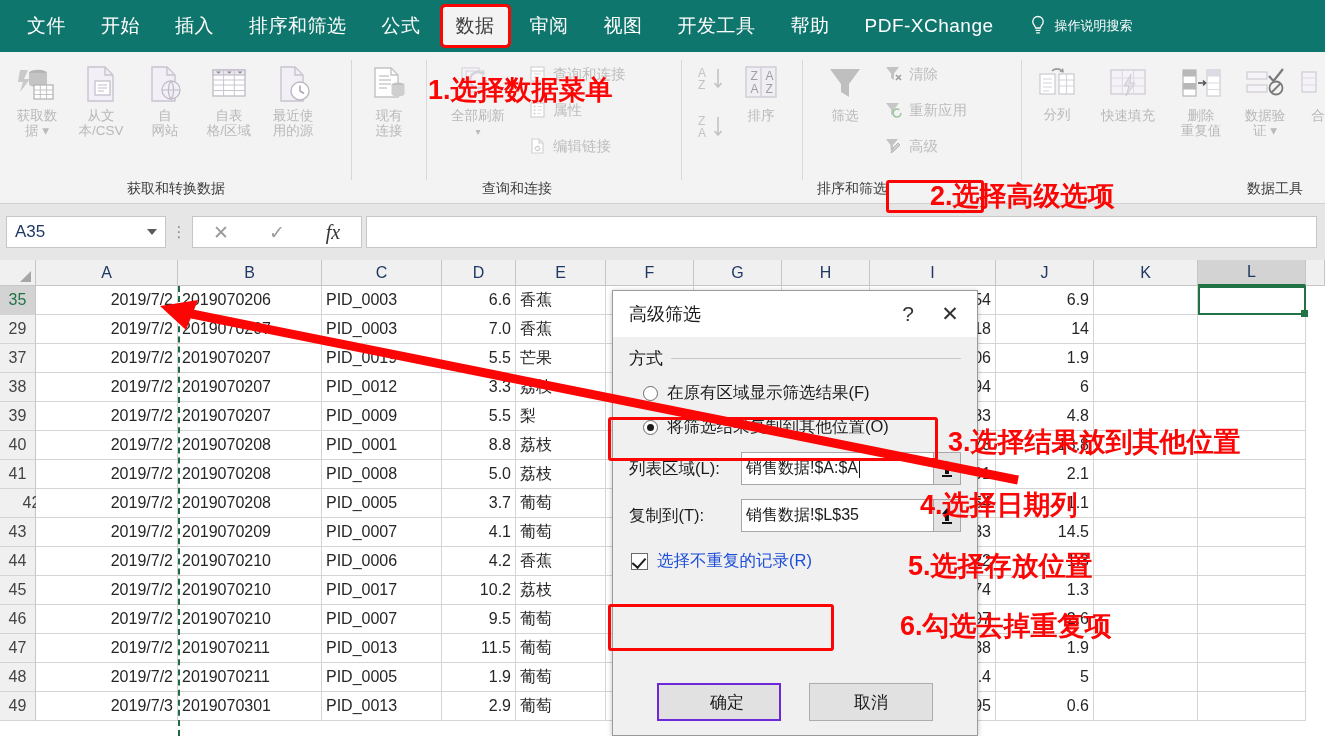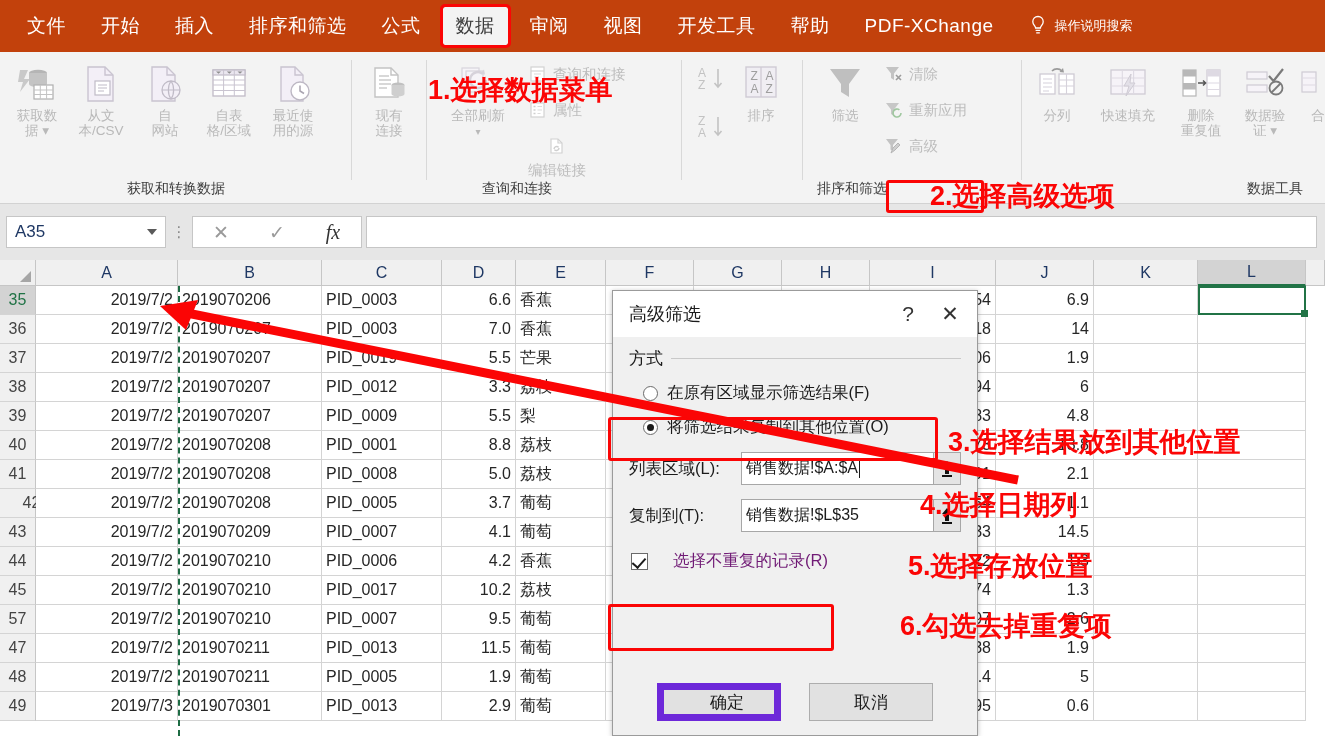--- a/index.html
+++ b/index.html
@@ -5,21 +5,21 @@
   * { box-sizing: border-box; margin:0; padding:0; }
   html,body{ width:1325px; height:736px; overflow:hidden; }
   body{
     font-family:"Liberation Sans","DejaVu Sans",sans-serif;
     background:#ffffff; position:relative; font-size:13px; color:#262626;
   }
 
   
   #ribbon-tabs{
     position:absolute; left:0; top:0; width:1325px; height:52px;
-    background:#c2410c; display:flex; align-items:center; padding-left:14px;
+    background:#0f766e; display:flex; align-items:center; padding-left:14px;
   }
   .tab{
     color:#ffffff; font-size:19px; padding:4px 13px; margin-right:9px;
     white-space:nowrap; letter-spacing:.5px;
   }
   .tab.active{
     background:#f3f3f3; color:#3b3b3b; border-radius:2px;
     outline:3px solid #fb0505; position:relative; z-index:4;
     padding:6px 13px;
   }
@@ -168,38 +168,38 @@
     display:flex; align-items:center; padding:0 4px; font-size:16px; color:#1b1b1b;
     position:relative;
   }
   .fld-in .txtcaret{
     display:inline-block; width:1px; height:19px; background:#1b1b1b; margin-left:1px;
   }
   .picker{
     width:27px; height:33px; background:#e4e4e4; border:1px solid #a7a7a7; border-left:none;
     display:flex; align-items:center; justify-content:center; flex:none;
   }
-  .cb-row{ display:flex; align-items:center; gap:25px; margin:18px 0 0 2px; font-size:16.5px; color:#701a75; }
+  .cb-row{ display:flex; align-items:center; gap:9px; margin:18px 0 0 2px; font-size:16.5px; color:#1d4ed8; }
   .cbox{
     width:17px; height:17px; border:1px solid #6a6a6a; background:#fff; flex:none;
     position:relative;
   }
   .cbox.on:after{
     content:""; position:absolute; left:3px; top:1px; width:6px; height:11px;
     border:solid #1b1b1b; border-width:0 2px 2px 0; transform:rotate(42deg);
   }
   #dlg-buttons{
     position:absolute; left:0; bottom:14px; width:100%;
     display:flex; justify-content:center; gap:28px;
   }
   .dbtn{
     width:124px; height:38px; background:#e1e1e1; border:1px solid #adadad;
     display:flex; align-items:center; justify-content:center; font-size:17px; color:#1b1b1b;
   }
-  .dbtn.primary{ border:7px solid #6d28d9;padding-left:16px; }
+  .dbtn.primary{ border:2px solid #6d28d9;padding-left:16px; }
 </style>
 </head>
 <body>
 
 <div id="ribbon-tabs">
   <div class="tab">文件</div>
   <div class="tab">开始</div>
   <div class="tab">插入</div>
   <div class="tab">排序和筛选</div>
   <div class="tab">公式</div>
@@ -321,21 +321,21 @@
     <div class="btn-sm" style="left:176px;top:48px;">
       <span class="ic">
         <svg width="18" height="18" viewBox="0 0 18 18">
             <rect x="2" y="2" width="13" height="14" fill="#fff" stroke="#d2d2d2" stroke-width="1.2"></rect>
             <path d="M4.5 5.5h2M4.5 9h2M4.5 12.5h2" stroke="#cfcfcf" stroke-width="1.4"></path>
             <path d="M8.5 5.5h4.5M8.5 9h4.5M8.5 12.5h3" stroke="#dcdcdc" stroke-width="1.2"></path>
           </svg>
       </span>
       <span>属性</span>
     </div>
-    <div class="btn-sm" style="left:176px;top:84px;flex-direction:column;">
+    <div class="btn-sm" style="left:176px;top:84px;">
       <span class="ic">
         <svg width="18" height="18" viewBox="0 0 18 18">
             <path d="M3 2h7l4 4v10H3z" fill="#fff" stroke="#d2d2d2" stroke-width="1.2"></path>
             <path d="M10 2v4h4" fill="none" stroke="#d2d2d2" stroke-width="1.2"></path>
             <path d="M6 12a2.6 2.6 0 0 1 4.6-1.6" fill="none" stroke="#cfcfcf" stroke-width="1.4"></path>
             <path d="M11 11a2.6 2.6 0 0 1-4.6 1.6" fill="none" stroke="#cfcfcf" stroke-width="1.4"></path>
           </svg>
       </span>
       <span>编辑链接</span>
     </div>
@@ -405,21 +405,21 @@
             <path d="M7 17l2-5 5-5 2 2-5 5z" fill="#cfcfcf" stroke="#b5b5b5" stroke-width="1"></path>
           </svg>
       </span>
       <span>高级</span>
     </div>
     <div class="grp-title">排序和筛选</div>
     <div class="grp-sep" style="right:0;"></div>
   </div>
 
   <div class="grp" style="left:1022px;width:303px;">
-    <div class="btn-big" style="left:4px;">
+    <div class="btn-big" style="left:4px;font-family:Liberation Mono, monospace;">
       <div class="ic">
         <svg width="44" height="40" viewBox="0 0 44 40">
           <rect x="5" y="10" width="15" height="20" fill="#fff" stroke="#cfcbd4" stroke-width="1.3"></rect>
           <path d="M8 15h9M8 19h9M8 23h9M8 27h6" stroke="#d6d2db" stroke-width="1.2"></path>
           <rect x="24" y="10" width="15" height="20" fill="#fff" stroke="#cfcbd4" stroke-width="1.3"></rect>
           <path d="M24 16h15M24 22h15M31.5 10v20" stroke="#d6d2db" stroke-width="1.1"></path>
           <path d="M17 7a7 7 0 0 1 10 0" fill="none" stroke="#9b9b9b" stroke-width="1.7"></path>
           <path d="M28 4l1 4.5-4.5-.6z" fill="#9b9b9b"></path>
         </svg>
       </div>
@@ -517,21 +517,21 @@
       <div class="cell left" style="left: 322px; width: 120px; top: 26px; height: 29px;">PID_0003</div>
       <div class="cell num" style="left: 442px; width: 74px; top: 26px; height: 29px;">6.6</div>
       <div class="cell left" style="left: 516px; width: 90px; top: 26px; height: 29px;">香蕉</div>
       <div class="cell left" style="left: 606px; width: 88px; top: 26px; height: 29px;"></div>
       <div class="cell left" style="left: 694px; width: 88px; top: 26px; height: 29px;"></div>
       <div class="cell left" style="left: 782px; width: 88px; top: 26px; height: 29px;"></div>
       <div class="cell num" style="left: 870px; width: 126px; top: 26px; height: 29px;">54</div>
       <div class="cell num" style="left: 996px; width: 98px; top: 26px; height: 29px;">6.9</div>
       <div class="cell left" style="left: 1094px; width: 104px; top: 26px; height: 29px;"></div>
       <div class="cell left" style="left: 1198px; width: 108px; top: 26px; height: 29px;"></div>
-      <div class="rh" style="top: 55px; height: 29px;">36</div>
+      <div class="rh" style="top: 55px; height: 29px;">29</div>
       <div class="cell num" style="left: 36px; width: 142px; top: 55px; height: 29px;">2019/7/2</div>
       <div class="cell left" style="left: 178px; width: 144px; top: 55px; height: 29px;">2019070207</div>
       <div class="cell left" style="left: 322px; width: 120px; top: 55px; height: 29px;">PID_0003</div>
       <div class="cell num" style="left: 442px; width: 74px; top: 55px; height: 29px;">7.0</div>
       <div class="cell left" style="left: 516px; width: 90px; top: 55px; height: 29px;">香蕉</div>
       <div class="cell left" style="left: 606px; width: 88px; top: 55px; height: 29px;"></div>
       <div class="cell left" style="left: 694px; width: 88px; top: 55px; height: 29px;"></div>
       <div class="cell left" style="left: 782px; width: 88px; top: 55px; height: 29px;"></div>
       <div class="cell num" style="left: 870px; width: 126px; top: 55px; height: 29px;">18</div>
       <div class="cell num" style="left: 996px; width: 98px; top: 55px; height: 29px;">14</div>
@@ -647,21 +647,21 @@
       <div class="cell left" style="left: 322px; width: 120px; top: 316px; height: 29px;">PID_0017</div>
       <div class="cell num" style="left: 442px; width: 74px; top: 316px; height: 29px;">10.2</div>
       <div class="cell left" style="left: 516px; width: 90px; top: 316px; height: 29px;">荔枝</div>
       <div class="cell left" style="left: 606px; width: 88px; top: 316px; height: 29px;"></div>
       <div class="cell left" style="left: 694px; width: 88px; top: 316px; height: 29px;"></div>
       <div class="cell left" style="left: 782px; width: 88px; top: 316px; height: 29px;"></div>
       <div class="cell num" style="left: 870px; width: 126px; top: 316px; height: 29px;">74</div>
       <div class="cell num" style="left: 996px; width: 98px; top: 316px; height: 29px;">1.3</div>
       <div class="cell left" style="left: 1094px; width: 104px; top: 316px; height: 29px;"></div>
       <div class="cell left" style="left: 1198px; width: 108px; top: 316px; height: 29px;"></div>
-      <div class="rh" style="top: 345px; height: 29px;">57</div>
+      <div class="rh" style="top: 345px; height: 29px;">46</div>
       <div class="cell num" style="left: 36px; width: 142px; top: 345px; height: 29px;">2019/7/2</div>
       <div class="cell left" style="left: 178px; width: 144px; top: 345px; height: 29px;">2019070210</div>
       <div class="cell left" style="left: 322px; width: 120px; top: 345px; height: 29px;">PID_0007</div>
       <div class="cell num" style="left: 442px; width: 74px; top: 345px; height: 29px;">9.5</div>
       <div class="cell left" style="left: 516px; width: 90px; top: 345px; height: 29px;">葡萄</div>
       <div class="cell left" style="left: 606px; width: 88px; top: 345px; height: 29px;"></div>
       <div class="cell left" style="left: 694px; width: 88px; top: 345px; height: 29px;"></div>
       <div class="cell left" style="left: 782px; width: 88px; top: 345px; height: 29px;"></div>
       <div class="cell num" style="left: 870px; width: 126px; top: 345px; height: 29px;">97</div>
       <div class="cell num" style="left: 996px; width: 98px; top: 345px; height: 29px;">2.6</div>

